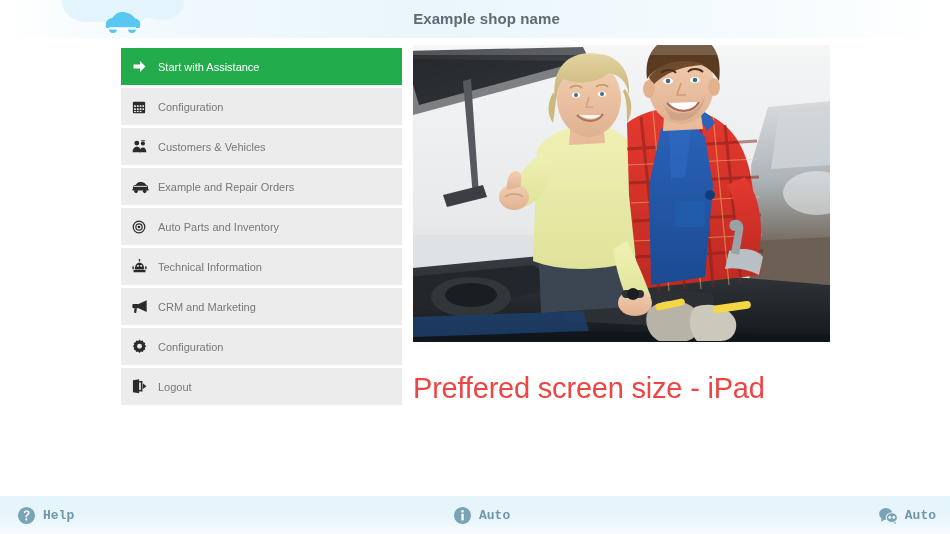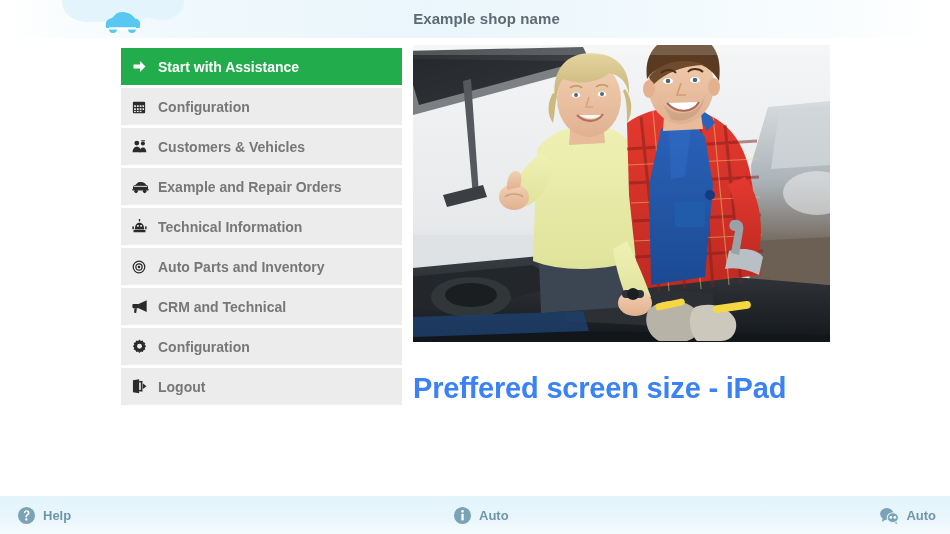--- a/index.html
+++ b/index.html
@@ -96,22 +96,22 @@
   .menu-item .mi-icon {
     width: 22px;
     height: 18px;
     display: flex;
     align-items: center;
     justify-content: flex-start;
     flex: 0 0 auto;
     color: #2b2b2b;
   }
   .menu-item .mi-label {
-    font-size: 14px;
-    font-weight: bold;
+    font-size: 11px;
+    font-weight: normal;
     color: #777777;
     margin-left: 4px;
     white-space: nowrap;
   }
   .menu-item.active {
     background: #22ac4b;
   }
   .menu-item.active .mi-label { color: #ffffff; }
   .menu-item.active .mi-icon { color: #ffffff; }
 
@@ -128,38 +128,39 @@
     width: 417px;
     height: 297px;
     overflow: hidden;
     background: #d9dde0;
   }
   .hero-photo svg { display: block; }
 
   .tagline {
     margin-top: 30px;
     font-size: 29px;
-    font-weight: bold;
-    color: #3b82f6;
+    font-weight: normal;
+    color: #ef4444;
     letter-spacing: -0.2px;
     white-space: nowrap;
   }
 
   
   .footer {
     position: absolute;
     left: 0; top: 496px;
     width: 950px;
     height: 38px;
     background: linear-gradient(to bottom, #e4f4fb 0%, #e9f6fc 60%, #f6fcfe 100%);
   }
   .footer-inner {
     position: relative;
     width: 950px;
     height: 34px;
+    font-family: Liberation Mono, monospace;
   }
   .foot-btn {
     position: absolute;
     top: 0;
     height: 38px;
     display: flex;
     align-items: center;
     cursor: pointer;
     user-select: none;
   }
@@ -261,54 +262,54 @@
             <circle cx="4.3" cy="11.6" r="1.9"></circle>
             <circle cx="13.4" cy="11.6" r="1.9"></circle>
             <rect x="2" y="5.8" width="14" height="1" fill="#ececec"></rect>
           </svg>
         </span>
         <span class="mi-label">Example and Repair Orders</span>
       </div>
 
       <div class="menu-item">
         <span class="mi-icon">
+          <svg viewBox="0 0 16 16" width="14" height="14" fill="none" stroke="currentColor">
+            <circle cx="8" cy="8" r="6.6" stroke-width="1.4"></circle>
+            <circle cx="8" cy="8" r="3.6" stroke-width="1.4"></circle>
+            <circle cx="8" cy="8" r="1.5" fill="currentColor" stroke="none"></circle>
+          </svg>
+        </span>
+        <span class="mi-label">Auto Parts and Inventory</span>
+      </div>
+
+      <div class="menu-item">
+        <span class="mi-icon">
           <svg viewBox="0 0 16 16" width="15" height="15" fill="currentColor">
             <rect x="7.4" y="0.6" width="1.2" height="2"></rect>
             <circle cx="8" cy="0.9" r="0.9"></circle>
             <path d="M3 11.2 C3 6.8 5 4 8 4 C11 4 13 6.8 13 11.2 Z"></path>
             <rect x="1.6" y="11.6" width="12.8" height="2.6" rx="0.6"></rect>
             <rect x="5.4" y="6.4" width="1.8" height="1.8" fill="#ececec"></rect>
             <rect x="8.8" y="6.4" width="1.8" height="1.8" fill="#ececec"></rect>
             <rect x="0.4" y="7.6" width="1.6" height="3.4" rx="0.6"></rect>
             <rect x="14" y="7.6" width="1.6" height="3.4" rx="0.6"></rect>
           </svg>
         </span>
         <span class="mi-label">Technical Information</span>
       </div>
 
       <div class="menu-item">
         <span class="mi-icon">
-          <svg viewBox="0 0 16 16" width="14" height="14" fill="none" stroke="currentColor">
-            <circle cx="8" cy="8" r="6.6" stroke-width="1.4"></circle>
-            <circle cx="8" cy="8" r="3.6" stroke-width="1.4"></circle>
-            <circle cx="8" cy="8" r="1.5" fill="currentColor" stroke="none"></circle>
-          </svg>
-        </span>
-        <span class="mi-label">Auto Parts and Inventory</span>
-      </div>
-
-      <div class="menu-item">
-        <span class="mi-icon">
           <svg viewBox="0 0 17 16" width="16" height="15" fill="currentColor">
             <path d="M15.6 1.4 L6.4 5.6 L6.4 9.6 L15.6 13.8 Z"></path>
             <path d="M1.2 5.4 L6.4 5.4 L6.4 9.8 L1.2 9.8 C0.7 9.8 0.4 9.4 0.4 8.9 L0.4 6.3 C0.4 5.8 0.7 5.4 1.2 5.4 Z"></path>
             <path d="M2.6 9.8 L5.2 9.8 L4.4 15 L2.2 14.6 Z"></path>
           </svg>
         </span>
-        <span class="mi-label">CRM and Technical</span>
+        <span class="mi-label">CRM and Marketing</span>
       </div>
 
 
       <div class="menu-item">
         <span class="mi-icon">
           <svg viewBox="0 0 16 16" width="15" height="15" fill="currentColor">
             <path d="M8 0.6 L9.5 2.1 L11.5 1.5 L12.2 3.5 L14.2 4.2 L13.6 6.2 L15.1 7.7
                      L13.6 9.2 L14.2 11.2 L12.2 11.9 L11.5 13.9 L9.5 13.3 L8 14.8
                      L6.5 13.3 L4.5 13.9 L3.8 11.9 L1.8 11.2 L2.4 9.2 L0.9 7.7
                      L2.4 6.2 L1.8 4.2 L3.8 3.5 L4.5 1.5 L6.5 2.1 Z"></path>

